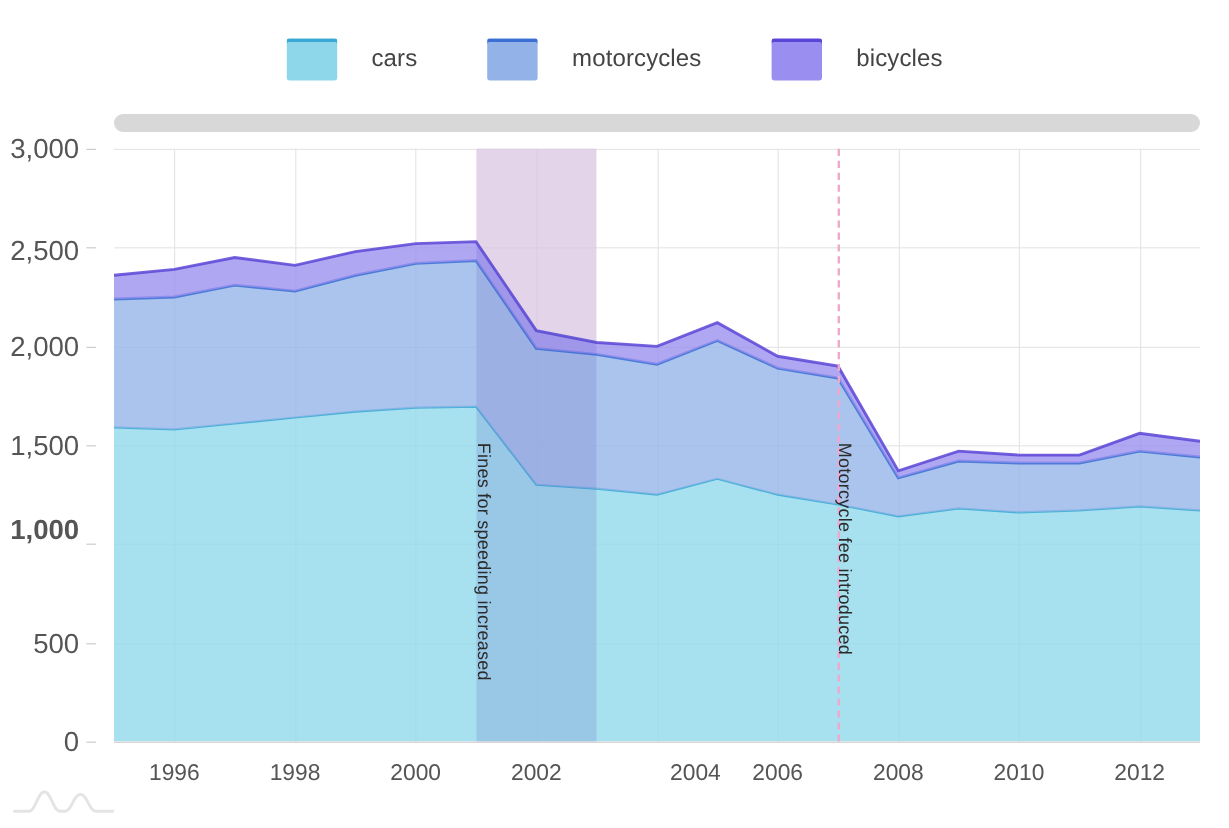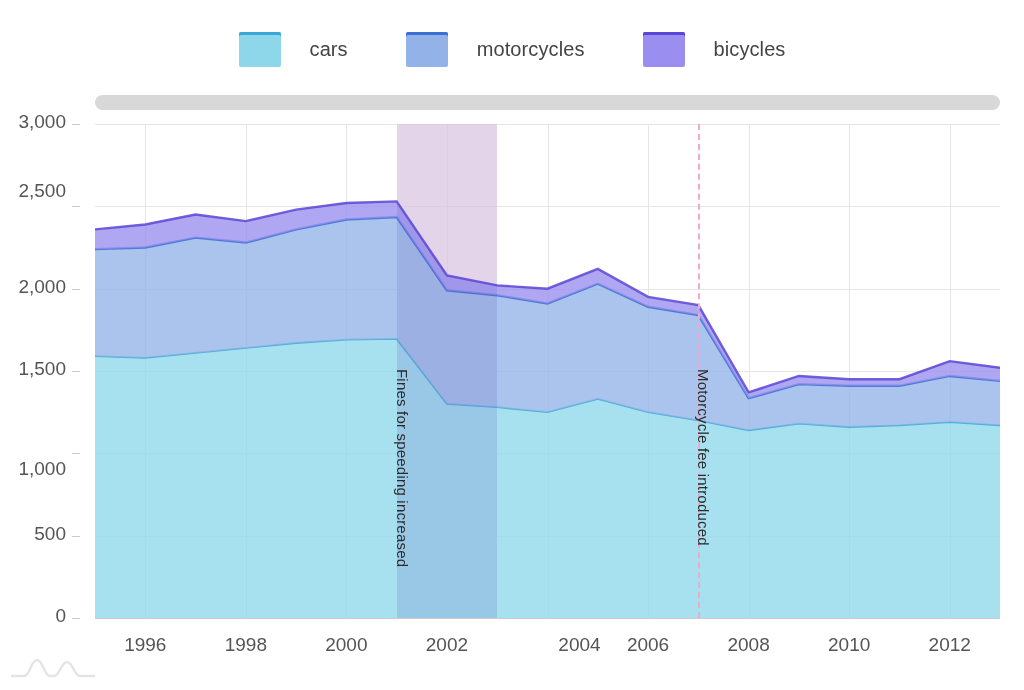--- a/index.html
+++ b/index.html
@@ -63,21 +63,21 @@
     font-size:15px;color:#2b2b2b;
     white-space:nowrap;
     transform-origin:0 0;
     transform:rotate(90deg);
     letter-spacing:.2px;
   }
 
   
   .ylabel{
     position:absolute;right:0;text-align:right;
-    font-size:19px;color:#555555;white-space:nowrap;
+    font-size:23px;color:#555555;white-space:nowrap;
   }
   .yaxis-area{position:absolute;left:0;top:124px;width:80px;height:494px;}
   .ytick{position:absolute;left:0;width:8px;height:1px;background:#ccc;}
 
   .xaxis-area{position:absolute;left:95px;top:618px;width:905px;height:50px;}
   .xlabel{
     position:absolute;top:16px;
     font-size:19px;color:#555555;
     transform:translateX(-50%);white-space:nowrap;
   }
@@ -109,27 +109,27 @@
       </div>
     </div>
 
   <div class="navigator"></div>
 
   <div class="yaxis-area" id="yaxis">
       <div class="ylabel" style="top: 481px; right: 14px;">0</div>
       <div class="ytick" style="top: 494px; left: 72px;"></div>
       <div class="ylabel" style="top: 398.667px; right: 14px;">500</div>
       <div class="ytick" style="top: 411.667px; left: 72px;"></div>
-      <div class="ylabel" style="top: 334px; right: 14px;">1,000</div>
+      <div class="ylabel" style="top: 304px; right: 14px; font-weight: bold;">1,000</div>
       <div class="ytick" style="top: 329.333px; left: 72px;"></div>
       <div class="ylabel" style="top: 234px; right: 14px;">1,500</div>
       <div class="ytick" style="top: 247px; left: 72px;"></div>
       <div class="ylabel" style="top: 151.667px; right: 14px; text-align: right;">2,000</div>
       <div class="ytick" style="top: 164.667px; left: 72px;"></div>
-      <div class="ylabel" style="top: 56px; right: 14px; text-align: right;">2,500</div>
+      <div class="ylabel" style="top: 72px; right: 14px; text-align: right;">2,500</div>
       <div class="ytick" style="top: 82.3333px; left: 72px;"></div>
       <div class="ylabel" style="top: -13px; right: 14px;">3,000</div>
       <div class="ytick" style="top: 0px; left: 72px;"></div>
     </div>
 
   <div class="plot" id="plot">
     <div class="plot-bg"></div>
     <div id="gridlines">
         <div class="gridline-h" style="top: 411.667px;"></div>
         <div class="gridline-h" style="top: 329.333px;"></div>

